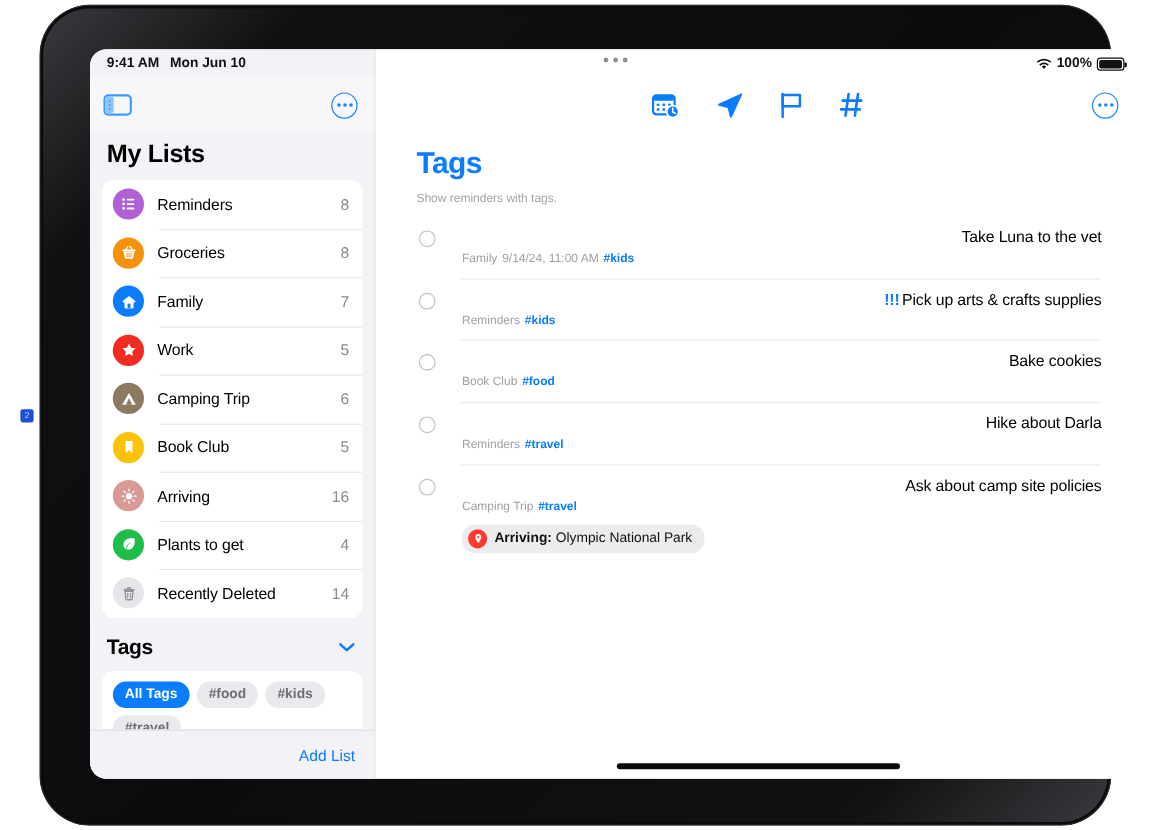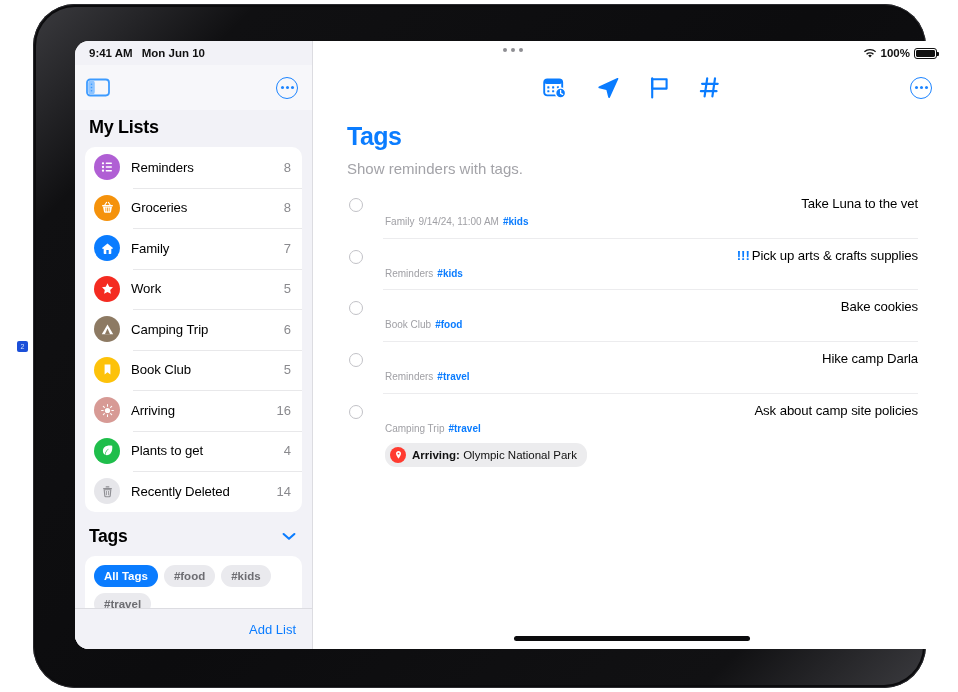--- a/index.html
+++ b/index.html
@@ -91,21 +91,21 @@
   .circle-more {
     width: 22px; height: 22px; border-radius: 50%;
     border: 1.5px solid #1c84ff;
     display: flex; align-items: center; justify-content: center;
     gap: 2px; cursor: pointer; background: transparent;
   }
   .circle-more i { width: 3px; height: 3px; border-radius: 50%; background: #1c84ff; display: block; }
 
   .sidebar-scroll { flex: 1; overflow: hidden; padding: 0 10px; }
   .sb-title {
-    font-size: 18px; font-weight: bold; color: #000;
+    font-size: 21px; font-weight: bold; color: #000;
     padding: 7px 4px 9px 4px; letter-spacing: -0.3px;
   }
   .card {
     background: #ffffff; border-radius: 10px; overflow: hidden;
   }
   .list-row {
     display: flex; align-items: center;
     height: 40.5px; padding: 0 11px 0 9px;
     position: relative; cursor: pointer;
   }
@@ -154,21 +154,21 @@
   }
   .tool-icons { display: flex; gap: 29px; align-items: center; }
   .tool-icons .ti { cursor: pointer; display: block; }
   .main-more { position: absolute; right: 19px; top: 50%; transform: translateY(-50%); }
 
   .main-body { padding: 12px 33px 0 34px; }
   .page-title {
     font-size: 25px; font-weight: bold; color: #0a7cff;
     letter-spacing: -0.5px; margin-bottom: 9px;
   }
-  .page-sub { font-size: 15px; color: #a3a3a8; margin-bottom: 9px; }
+  .page-sub { font-size: 10px; color: #a3a3a8; margin-bottom: 9px; }
 
   .rem-row {
     display: flex; align-items: flex-start;
     padding: 9px 0 9px 0;
     position: relative; cursor: pointer;
   }
   .rem-row + .rem-row::before {
     content: ""; position: absolute; left: 36px; right: 0; top: 0; height: 1px; background: #ececee;
   }
   .radio {
@@ -460,21 +460,21 @@
                   <div class="rem-title">Bake cookies</div>
                   <div class="rem-meta">
                     <span>Book Club</span><span class="tag">#food</span>
                   </div>
                 </div>
               </div>
 
               <div class="rem-row">
                 <span class="radio"></span>
                 <div class="rem-main">
-                  <div class="rem-title">Hike camp Darla</div>
+                  <div class="rem-title">Hike about Darla</div>
                   <div class="rem-meta">
                     <span>Reminders</span><span class="tag">#travel</span>
                   </div>
                 </div>
               </div>
 
               <div class="rem-row">
                 <span class="radio"></span>
                 <div class="rem-main">
                   <div class="rem-title">Ask about camp site policies</div>

